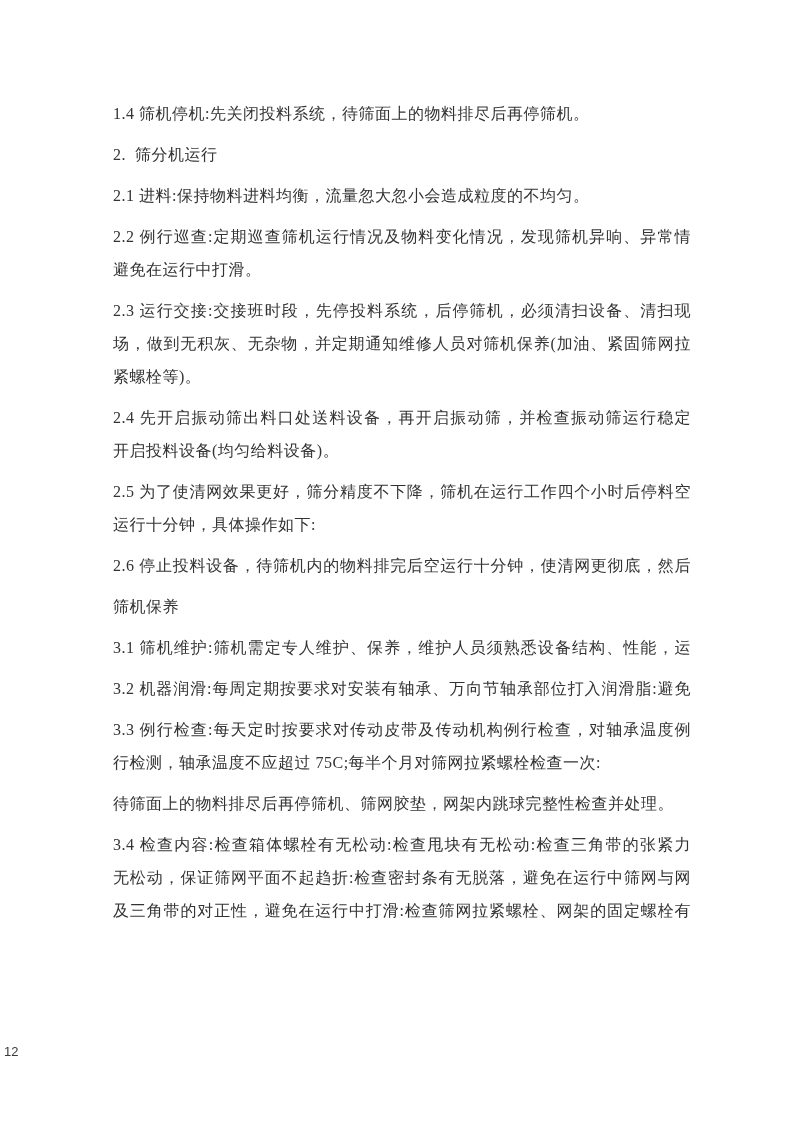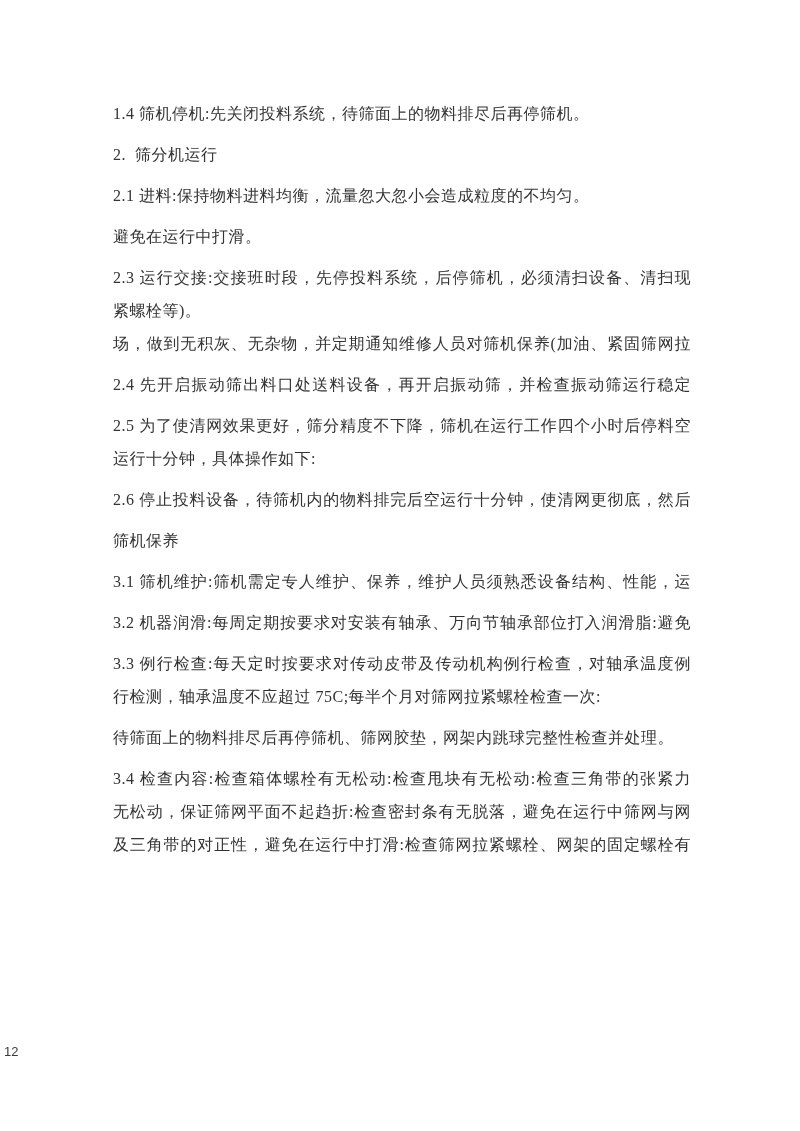--- a/index.html
+++ b/index.html
@@ -64,29 +64,31 @@
       <div class="paragraph">
         <div class="line natural">1.4 筛机停机:先关闭投料系统，待筛面上的物料排尽后再停筛机。</div>
       </div>
       <div class="paragraph">
         <div class="line natural">2.  筛分机运行</div>
       </div>
       <div class="paragraph">
         <div class="line natural">2.1 进料:保持物料进料均衡，流量忽大忽小会造成粒度的不均匀。</div>
       </div>
       <div class="paragraph">
+        <div class="line">2.2 例行巡查:定期巡查筛机运行情况及物料变化情况，发现筛机异响、异常情</div>
         <div class="line natural">避免在运行中打滑。</div>
       </div>
       <div class="paragraph">
         <div class="line">2.3 运行交接:交接班时段，先停投料系统，后停筛机，必须清扫设备、清扫现</div>
+        <div class="line">场，做到无积灰、无杂物，并定期通知维修人员对筛机保养(加油、紧固筛网拉</div>
         <div class="line natural">紧螺栓等)。</div>
-        <div class="line">场，做到无积灰、无杂物，并定期通知维修人员对筛机保养(加油、紧固筛网拉</div>
       </div>
       <div class="paragraph">
         <div class="line">2.4 先开启振动筛出料口处送料设备，再开启振动筛，并检查振动筛运行稳定后，</div>
+        <div class="line natural">开启投料设备(均匀给料设备)。</div>
       </div>
       <div class="paragraph">
         <div class="line">2.5 为了使清网效果更好，筛分精度不下降，筛机在运行工作四个小时后停料空</div>
         <div class="line natural">运行十分钟，具体操作如下:</div>
       </div>
       <div class="paragraph">
         <div class="line">2.6 停止投料设备，待筛机内的物料排完后空运行十分钟，使清网更彻底，然后</div>
       </div>
       <div class="paragraph">
         <div class="line natural">筛机保养</div>

